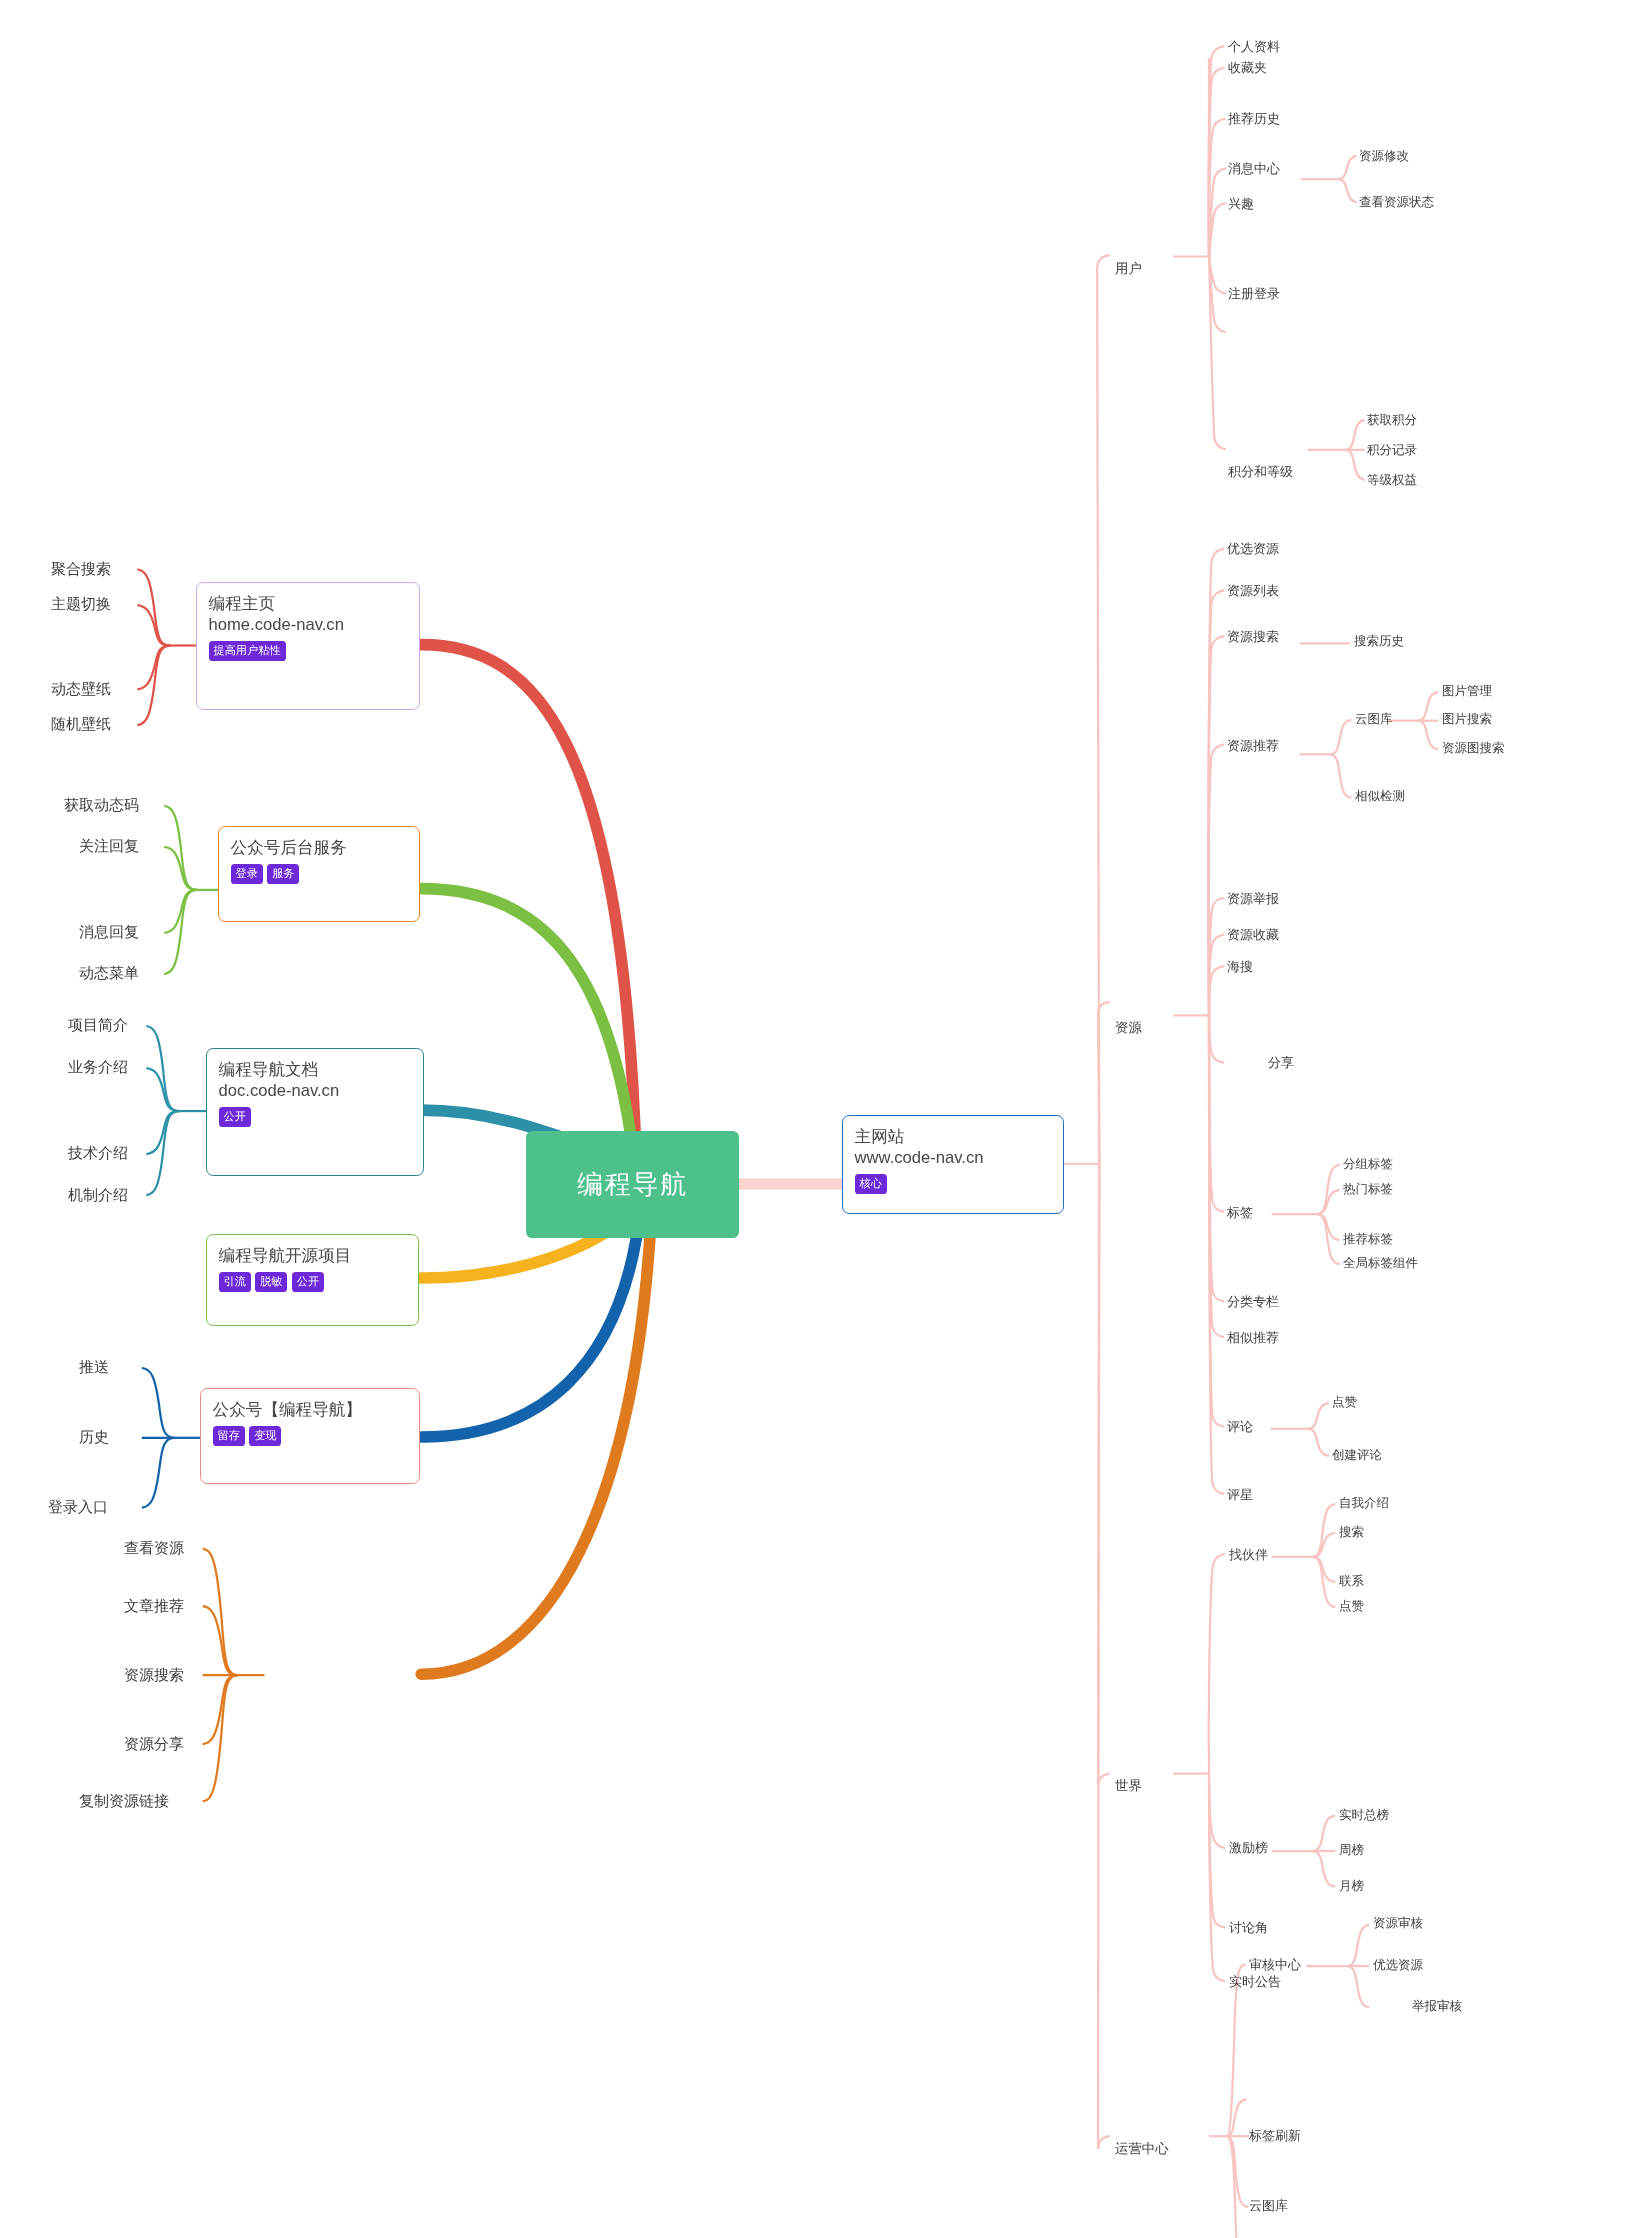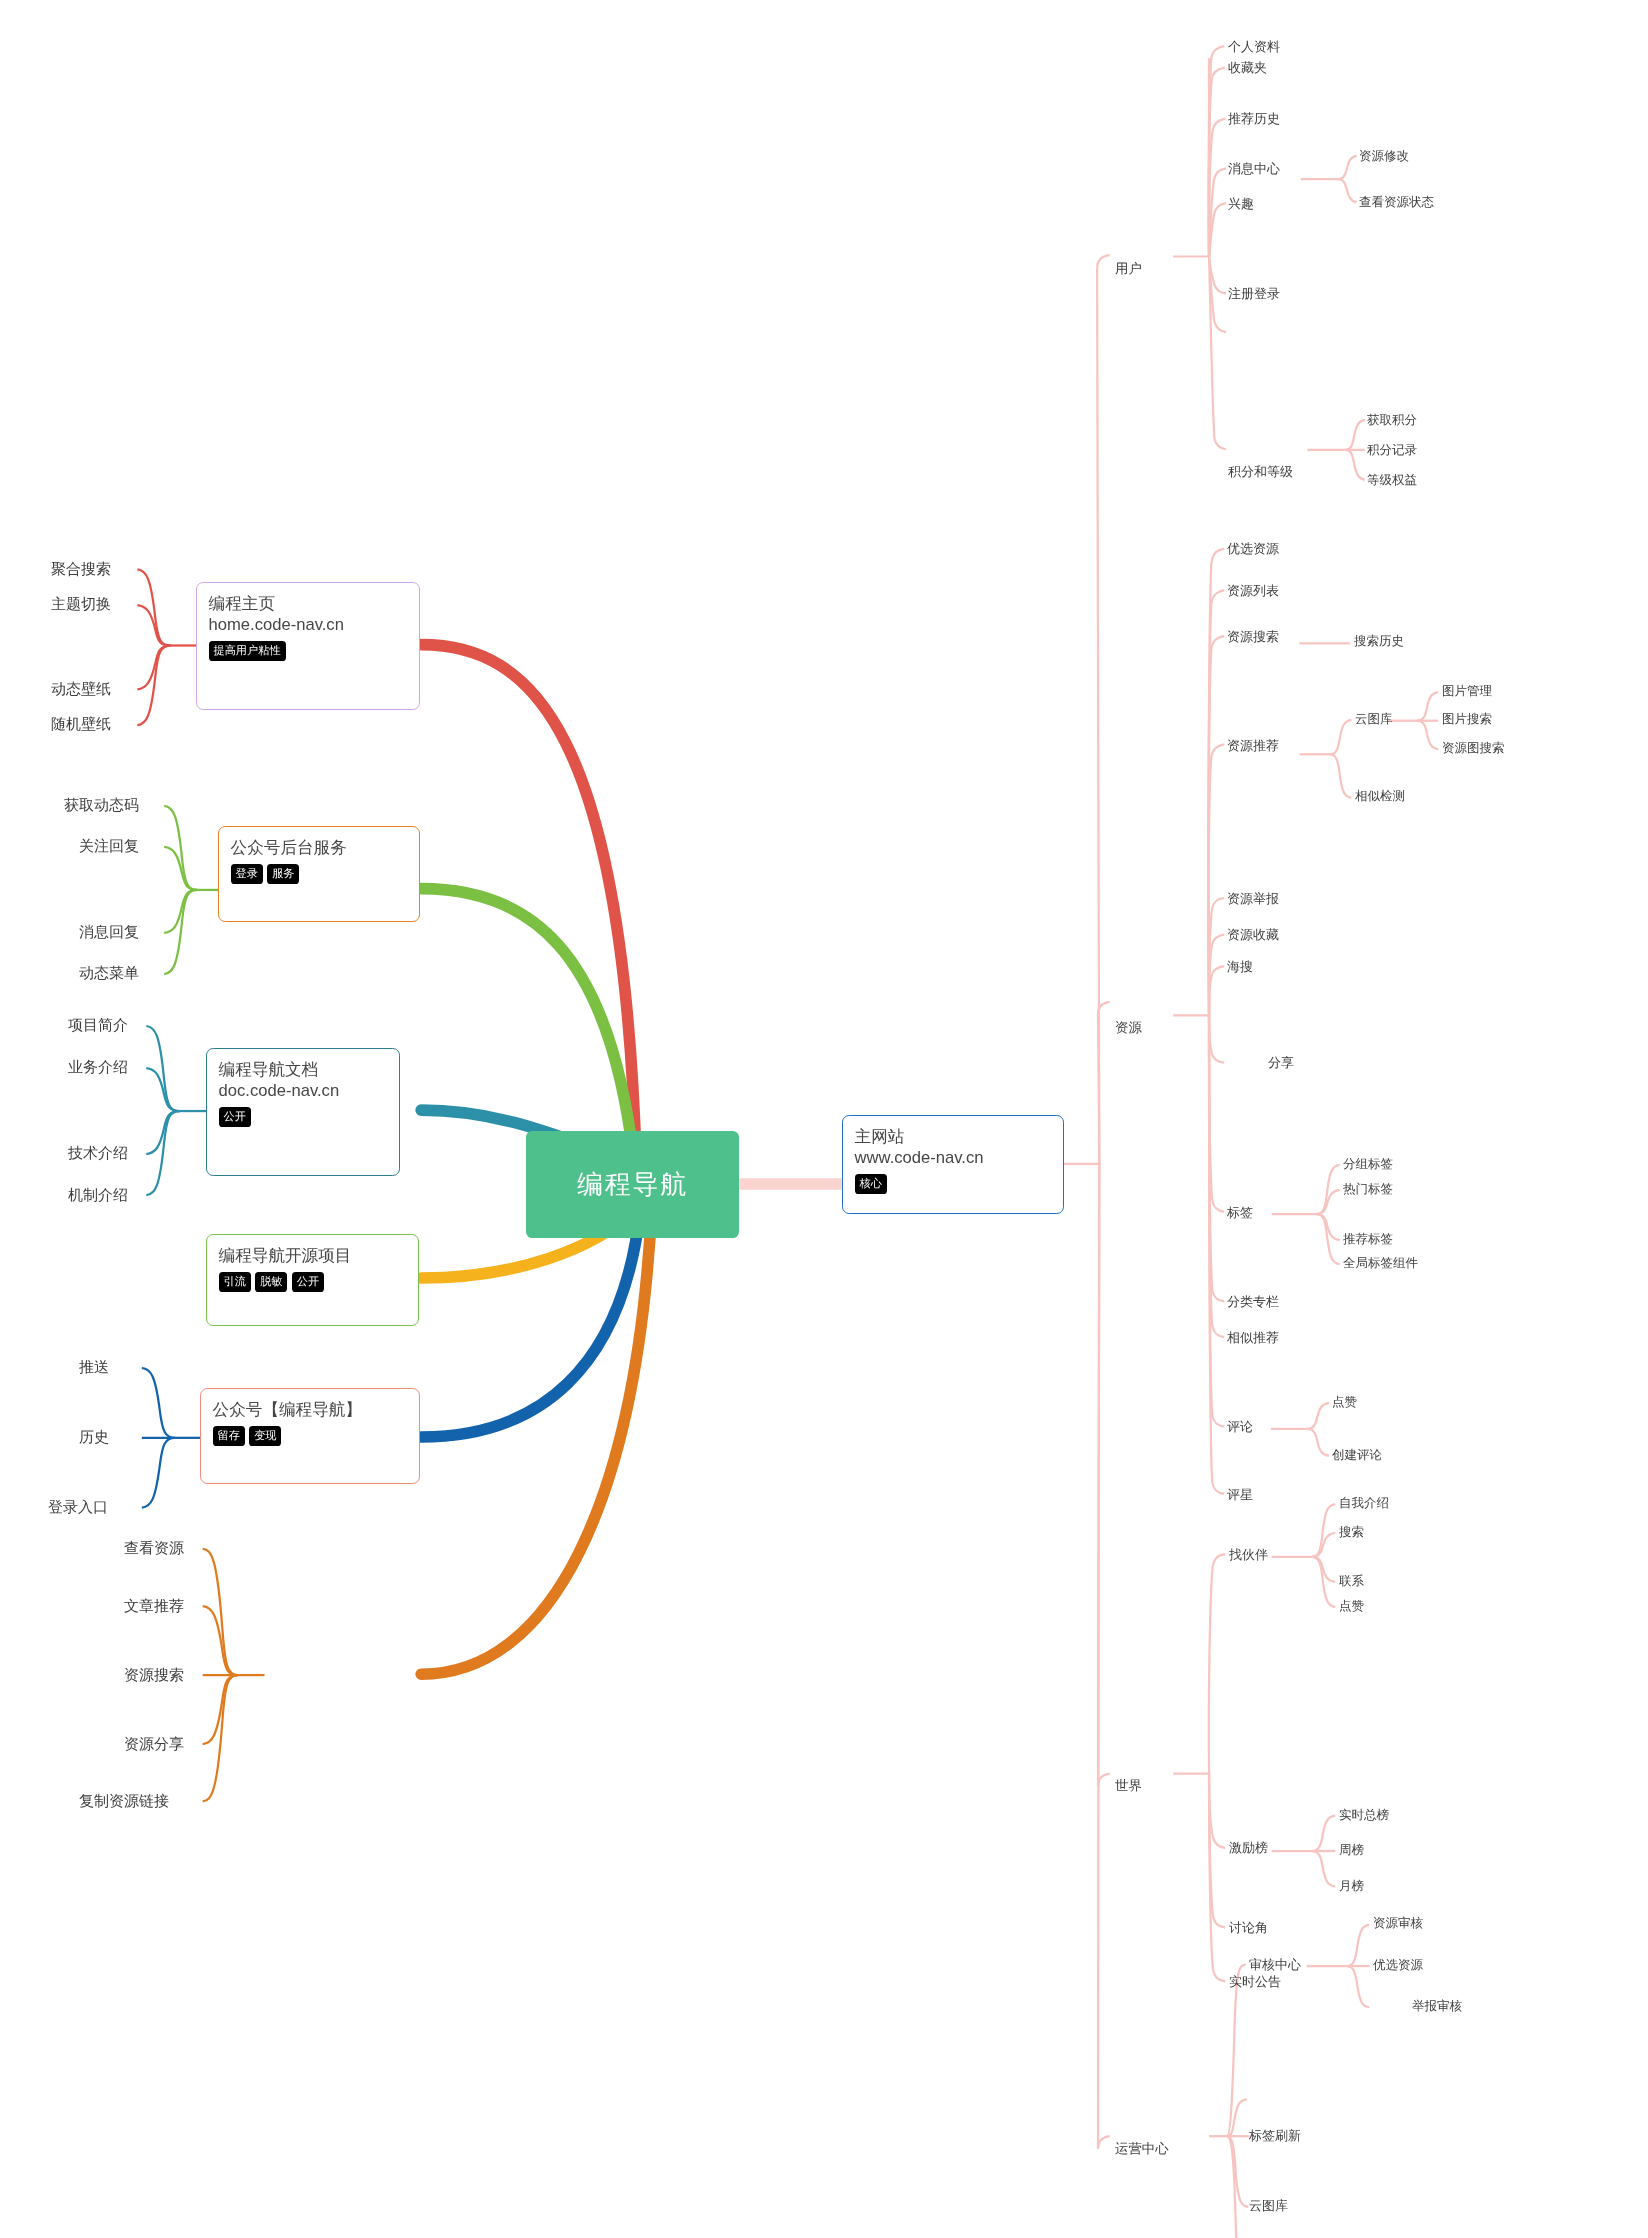--- a/index.html
+++ b/index.html
@@ -31,21 +31,21 @@
     z-index:5;
   }
   .card .title{
     font-size:16.6px;color:#464646;line-height:1.28;white-space:nowrap;
   }
   .card .url{
     font-size:16.6px;color:#464646;line-height:1.3;white-space:nowrap;
   }
   .badges{margin-top:5.4px;display:flex;gap:4.5px;}
   .badge{
-    background:#000000;color:#fff;font-size:11.2px;line-height:1;
+    background:#6d28d9;color:#fff;font-size:11.2px;line-height:1;
     padding:4px 4.9px 4.9px;border-radius:3.6px;white-space:nowrap;
   }
 
   
   .lbl{
     position:absolute;
     color:#3d3d3d;
     white-space:nowrap;
     z-index:4;
   }
@@ -277,21 +277,21 @@
   </div>
 
   <div class="card" style="left:218px;top:826px;width:202px;height:96px;border-color:#e8821e;">
     <div class="title">公众号后台服务</div>
     <div class="badges">
       <span class="badge">登录</span>
       <span class="badge">服务</span>
     </div>
   </div>
 
-  <div class="card" style="left:206px;top:1048px;width:194px;height:128px;border-color:#2b7e94;">
+  <div class="card" style="left:206px;top:1048px;width:218px;height:128px;border-color:#2b7e94;">
     <div class="title">编程导航文档</div>
     <div class="url">doc.code-nav.cn</div>
     <div class="badges">
       <span class="badge">公开</span>
     </div>
   </div>
 
   <div class="card" style="left:206px;top:1234px;width:213px;height:92px;border-color:#79bf4a;">
     <div class="title">编程导航开源项目</div>
     <div class="badges">

